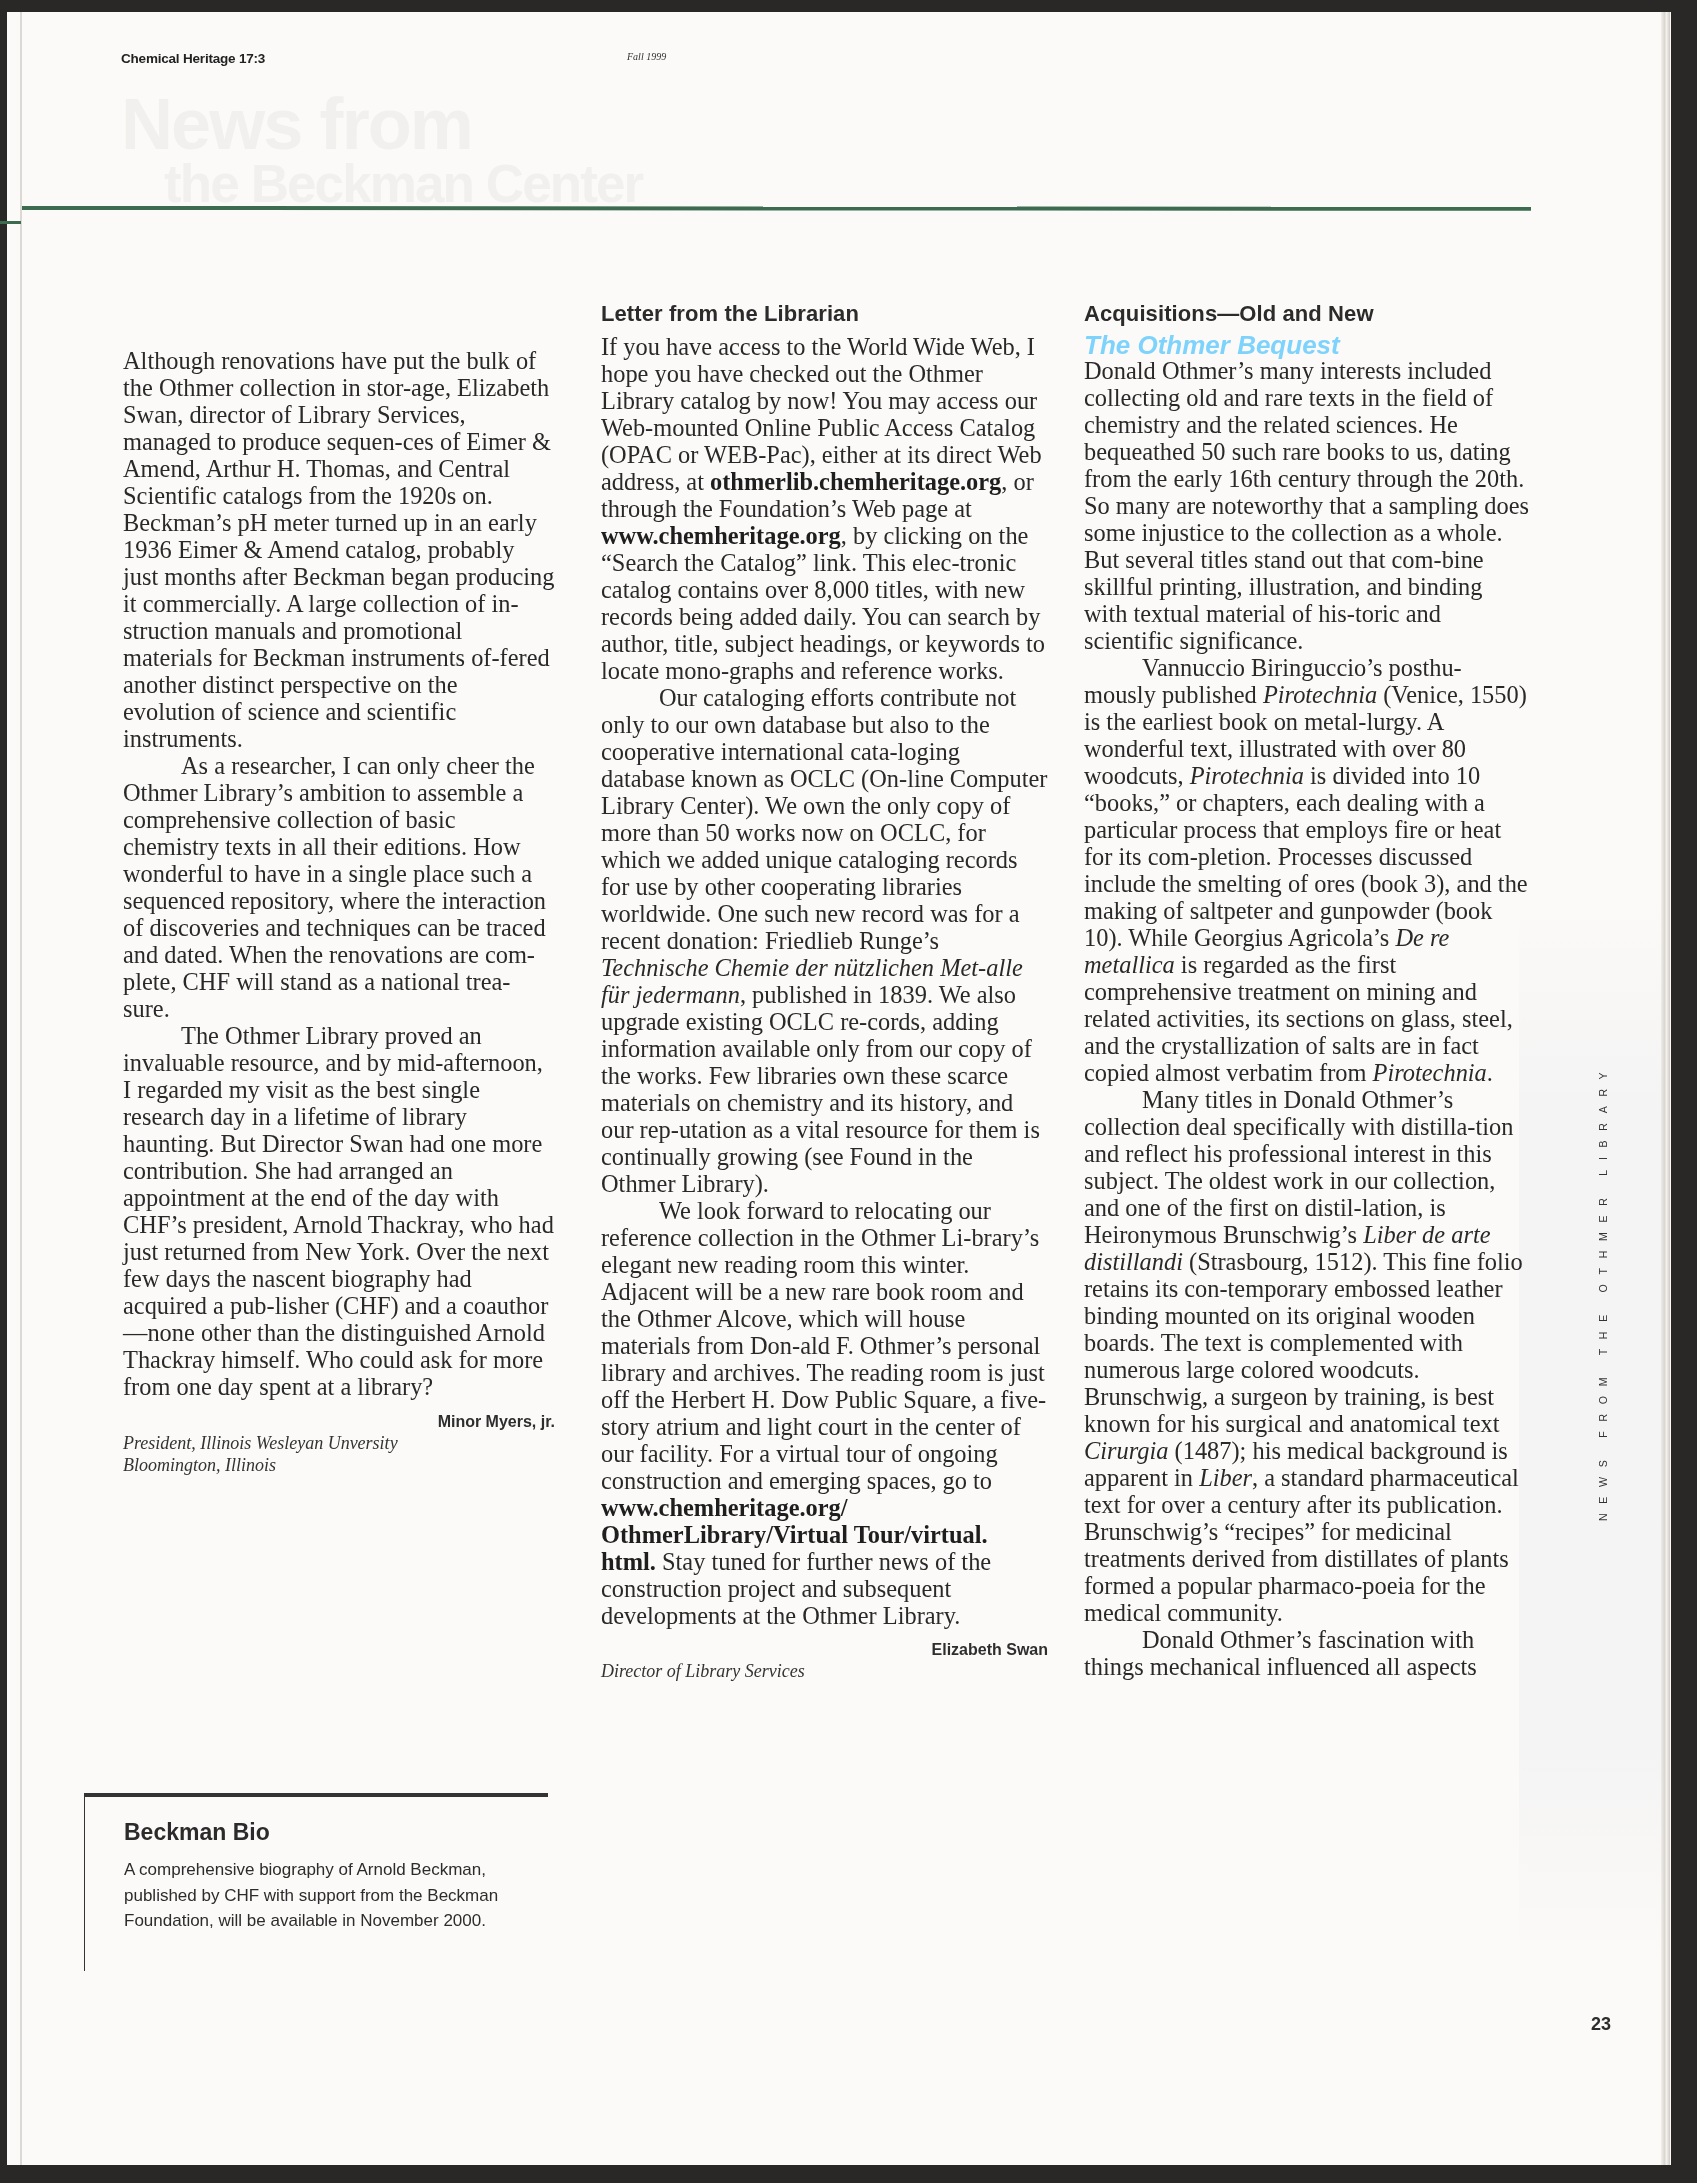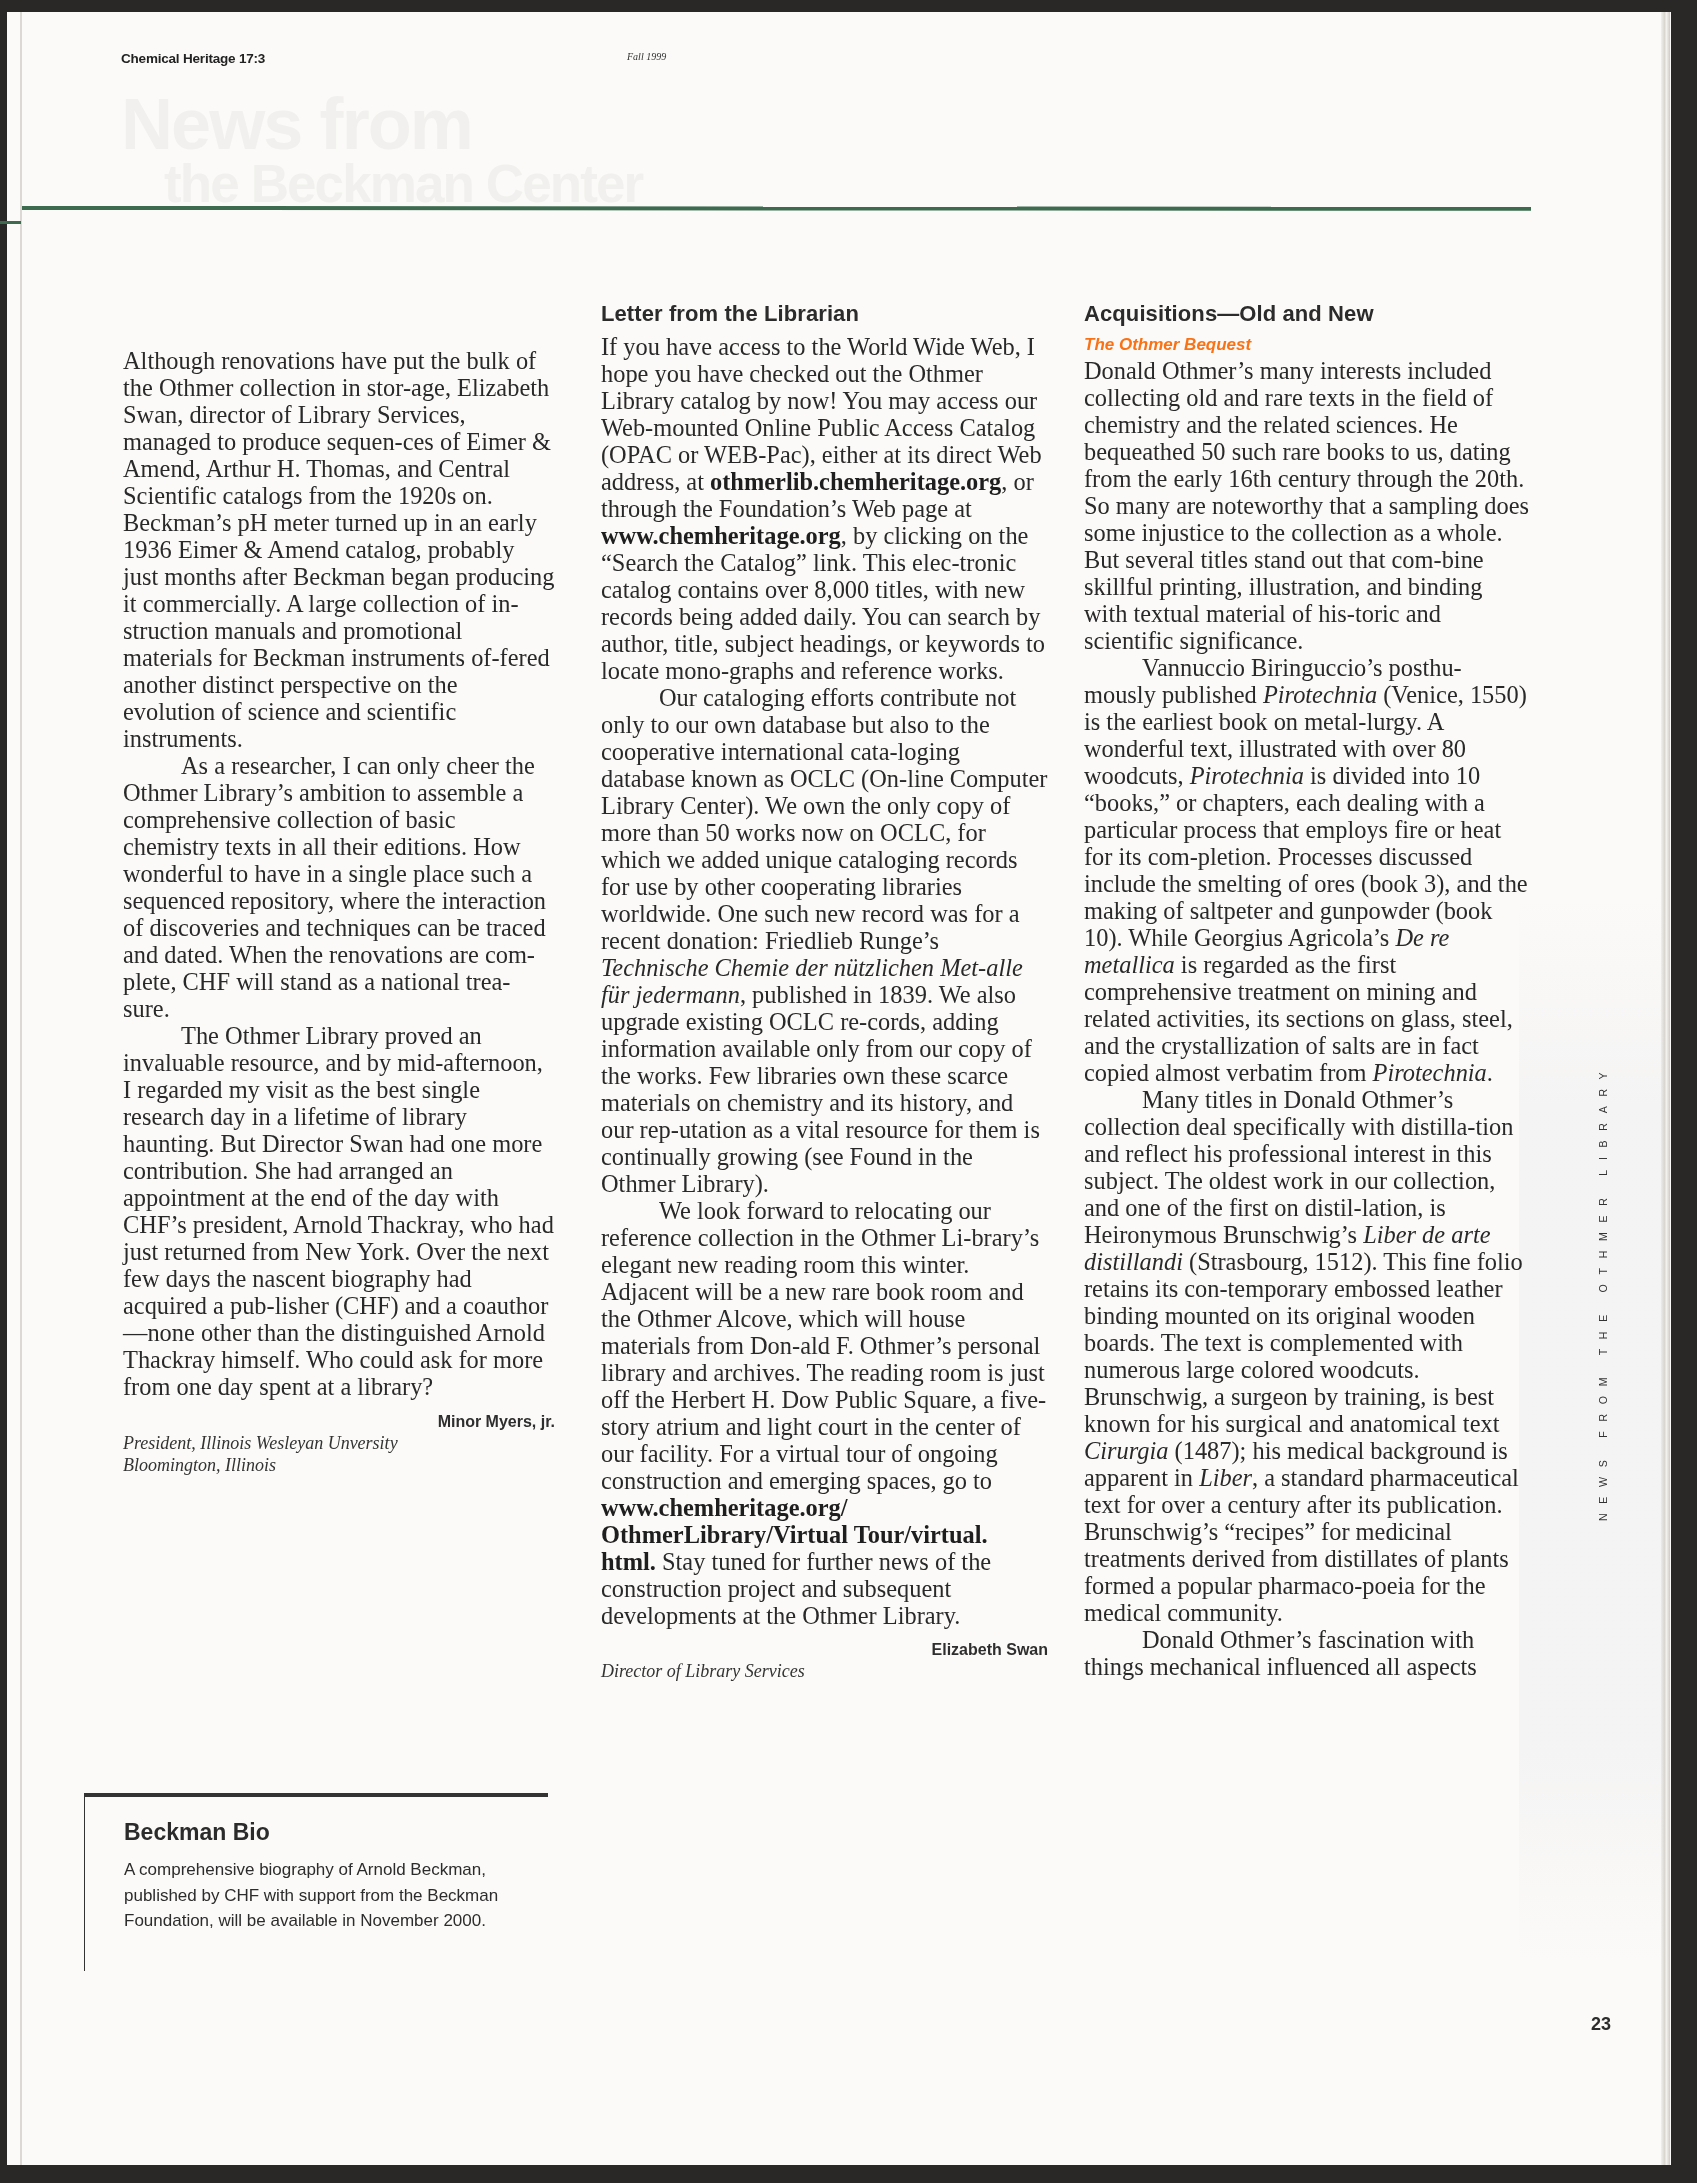--- a/index.html
+++ b/index.html
@@ -50,21 +50,21 @@
   .col p.indent { text-indent: 58px; }
   .col-left { left: 123px; width: 432px; top: 347px; }
   .col-mid  { left: 601px; width: 447px; }
   .col-right{ left: 1084px; width: 447px; }
   .section-head {
     font-family: "Liberation Sans", sans-serif; font-weight: bold; font-size: 22px;
     line-height: 29px; color: #2c2b2b; margin: 0 0 4.8px 0; letter-spacing: 0.1px;
   }
   .sub-head {
     font-family: "Liberation Sans", sans-serif; font-weight: bold; font-style: italic;
-    font-size: 17px; line-height: 24px; color: #f97316; margin: 0;
+    font-size: 26px; line-height: 24px; color: #7dd3fc; margin: 0;
   }
   .byline-name {
     font-family: "Liberation Sans", sans-serif; font-weight: bold; font-size: 16px;
     line-height: 21px; color: #2f2e2e; margin-top: 10.6px; text-align: right;
   }
   .byline-role { font-style: italic; font-size: 18px; line-height: 22px; color: #333; }
   b.url { font-weight: bold; color: #1f1e1e; }
   i { font-style: italic; }
   .bio-box {
     position: absolute; left: 84px; top: 1793px; width: 463px; height: 174px;

